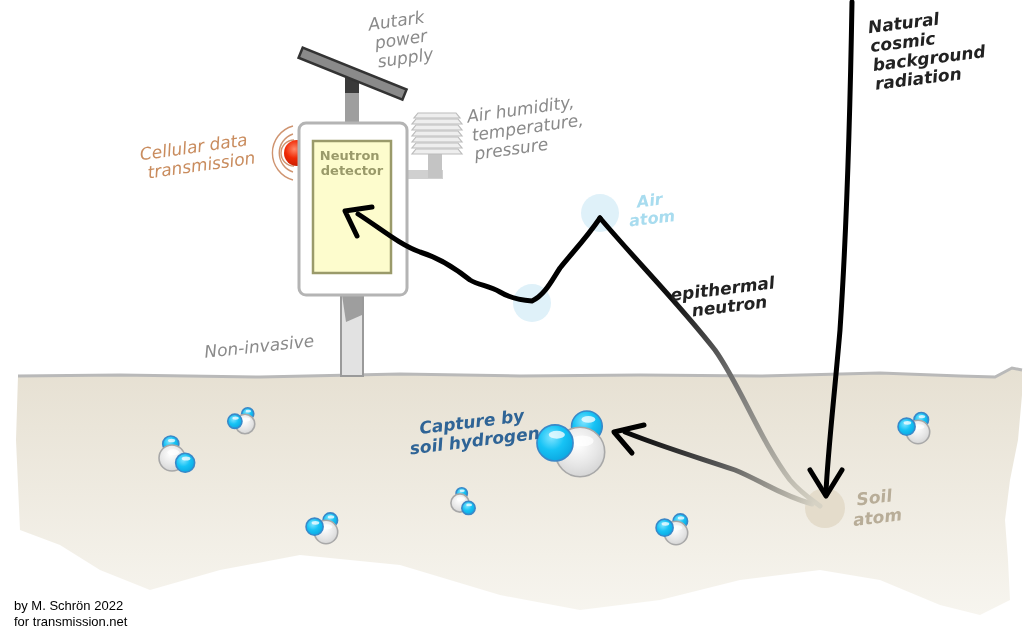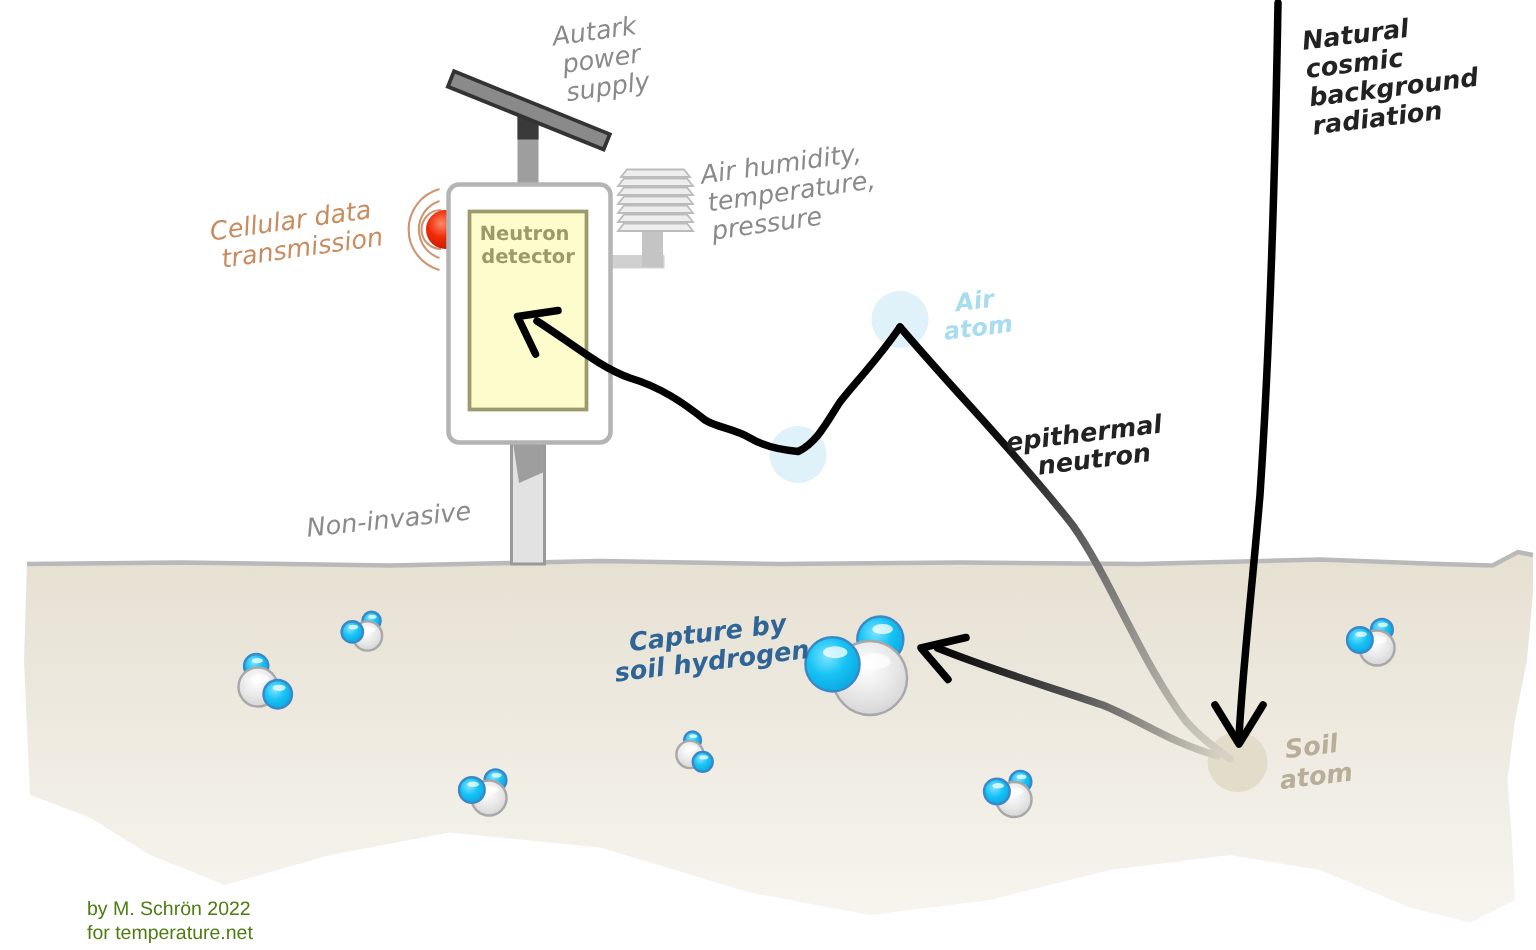--- a/index.html
+++ b/index.html
@@ -6,21 +6,21 @@
     body { width: 1024px; height: 633px; overflow: hidden; position: relative; font-family: "DejaVu Sans", sans-serif; }
     #stage { position: absolute; left: 0; top: 0; width: 1024px; height: 633px; }
     svg text { font-family: "DejaVu Sans", sans-serif; }
     .lbl-gray { fill: #8a8a8a; font-style: italic; font-size: 17px; }
     .lbl-orange { fill: #c98c5e; font-style: italic; font-size: 17px; }
     .lbl-dark { fill: #222; font-style: italic; font-weight: bold; font-size: 17px; }
     .lbl-blue { fill: #2f6496; font-style: italic; font-weight: bold; font-size: 17px; }
     .lbl-air { fill: #a8dcef; font-style: italic; font-weight: bold; font-size: 16px; }
     .lbl-soil { fill: #b8ad98; font-style: italic; font-weight: bold; font-size: 17px; }
     .lbl-det { fill: #9a9a6a; font-weight: bold; font-size: 13px; }
-    .credit { position: absolute; left: 14px; top: 598px; color: #4d7c0f; font-family: "Liberation Sans", sans-serif; font-size: 13px; line-height: 16px; margin-left: 44px; }
+    .credit { position: absolute; left: 14px; top: 598px; color: #000000; font-family: "Liberation Sans", sans-serif; font-size: 13px; line-height: 16px; }
   </style>
 </head>
 <body>
 
 <svg id="stage" width="1024" height="633" viewBox="0 0 1024 633">
   <defs>
     <linearGradient id="soilGrad" x1="0" y1="0" x2="0" y2="1">
       <stop offset="0" stop-color="#e6e0d2"></stop>
       <stop offset="1" stop-color="#f7f5ef"></stop>
     </linearGradient>
@@ -206,14 +206,14 @@
     <tspan x="408" y="447">soil hydrogen</tspan>
   </text>
   <text class="lbl-soil" transform="rotate(-7 870 510)">
     <tspan x="858" y="504">Soil</tspan>
     <tspan x="852" y="524">atom</tspan>
   </text>
 </svg>
 
 <div class="credit">
   <div>by M. Schrön 2022</div>
-  <div>for temperature.net</div>
+  <div>for transmission.net</div>
 </div>
 
 </body></html>

